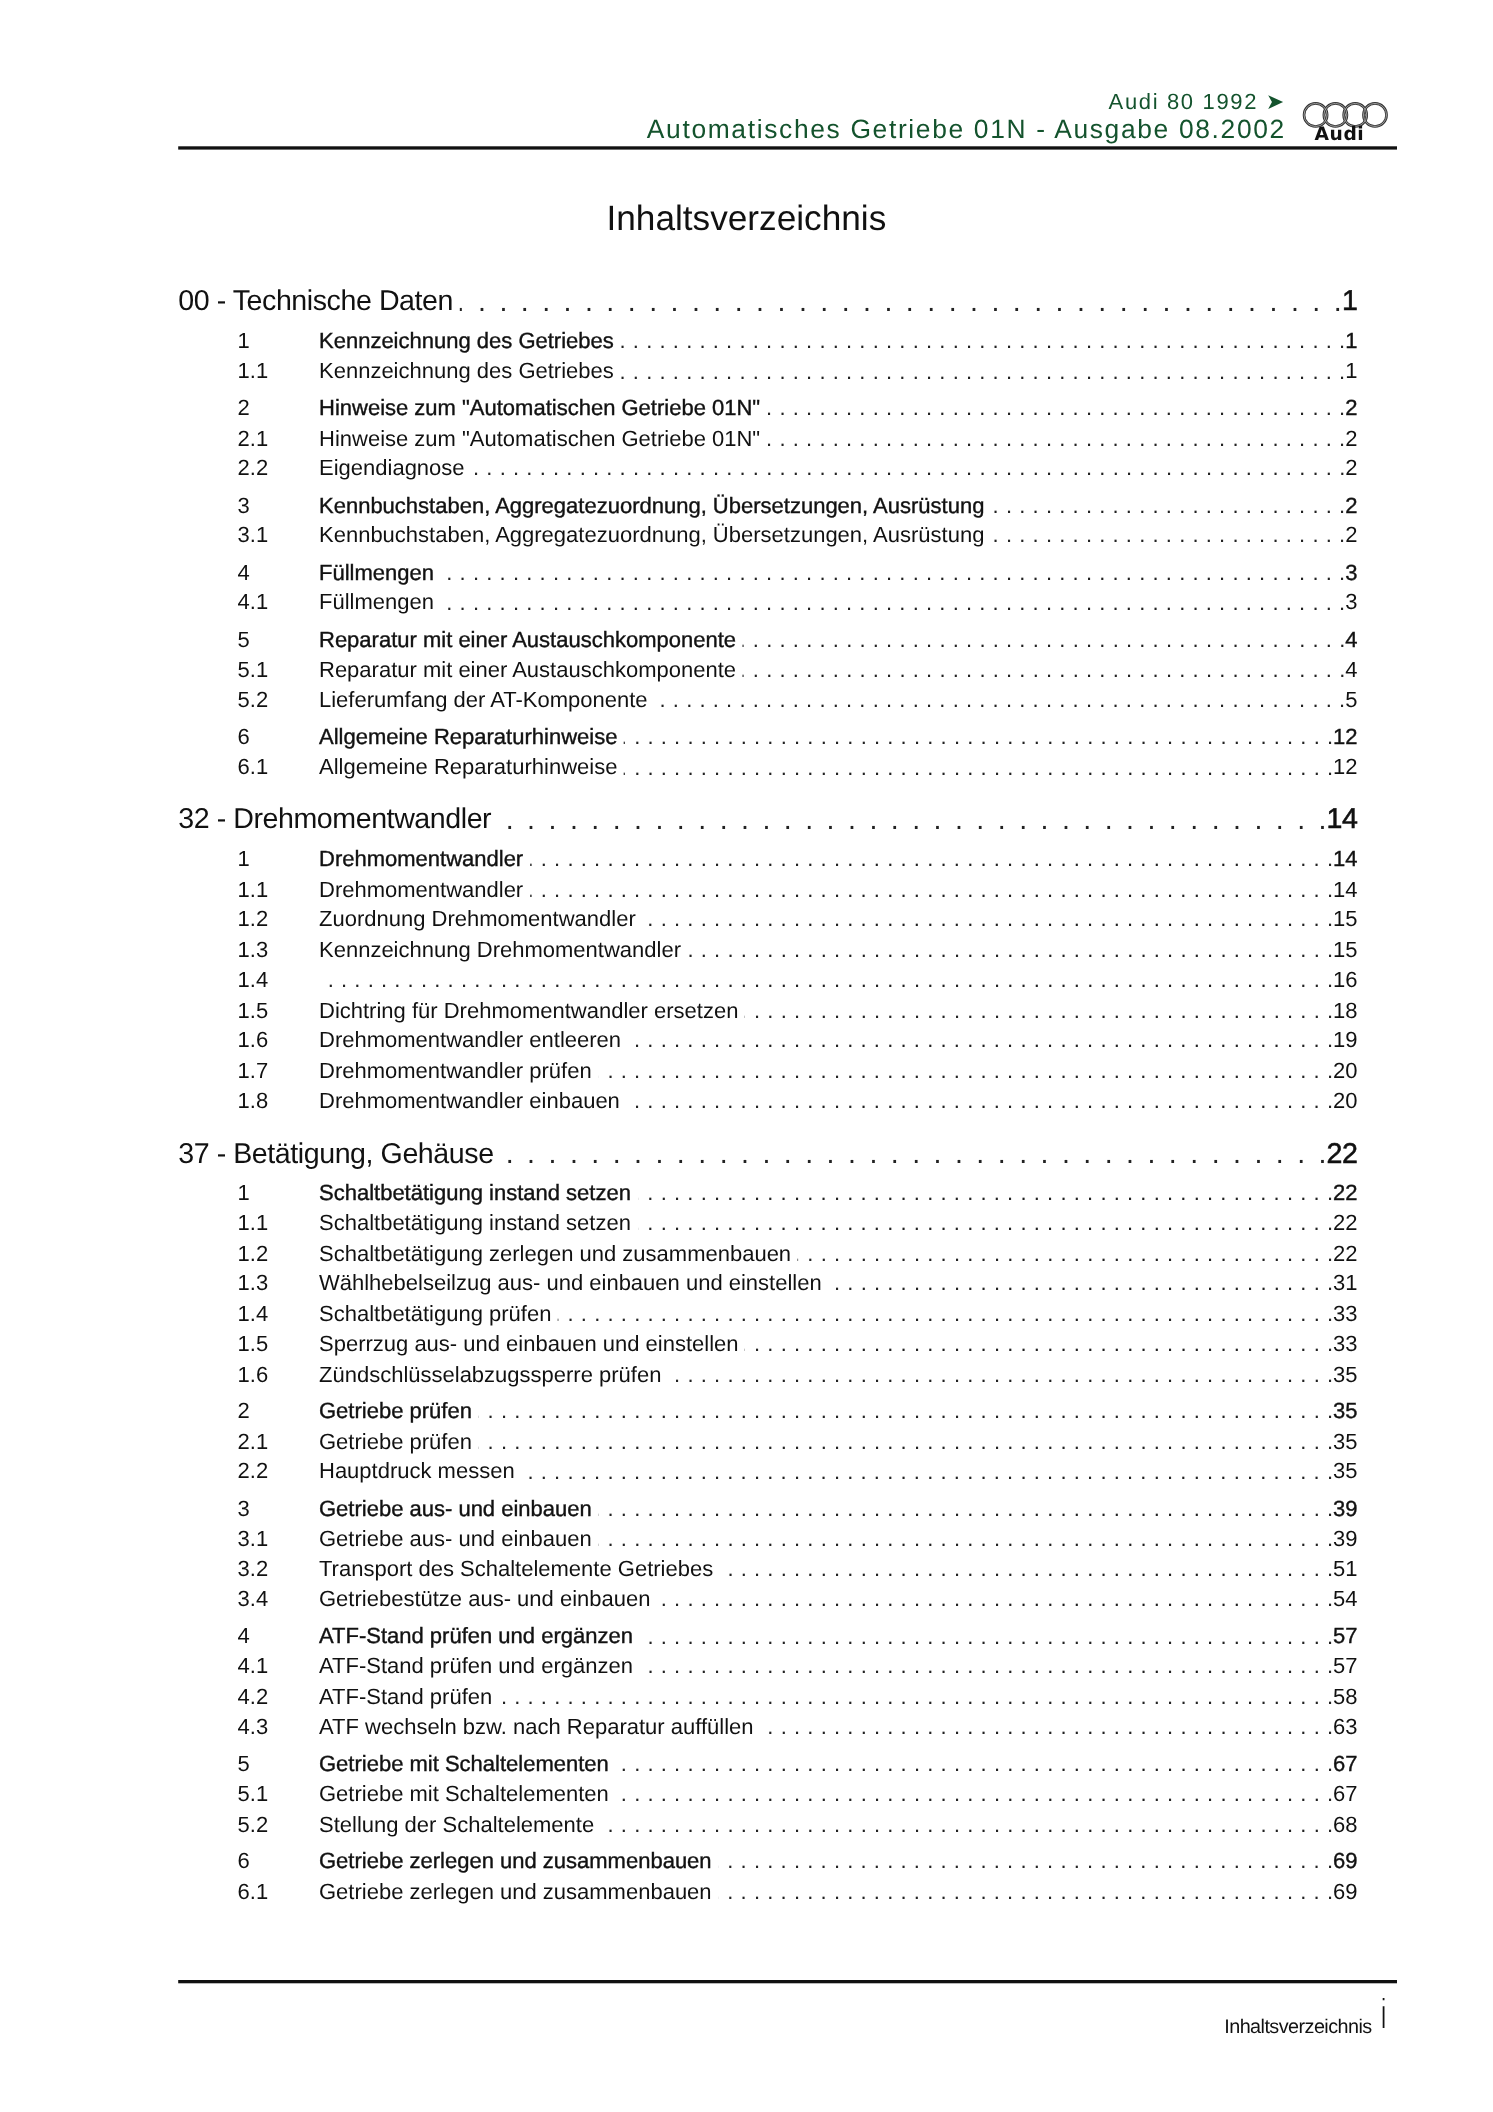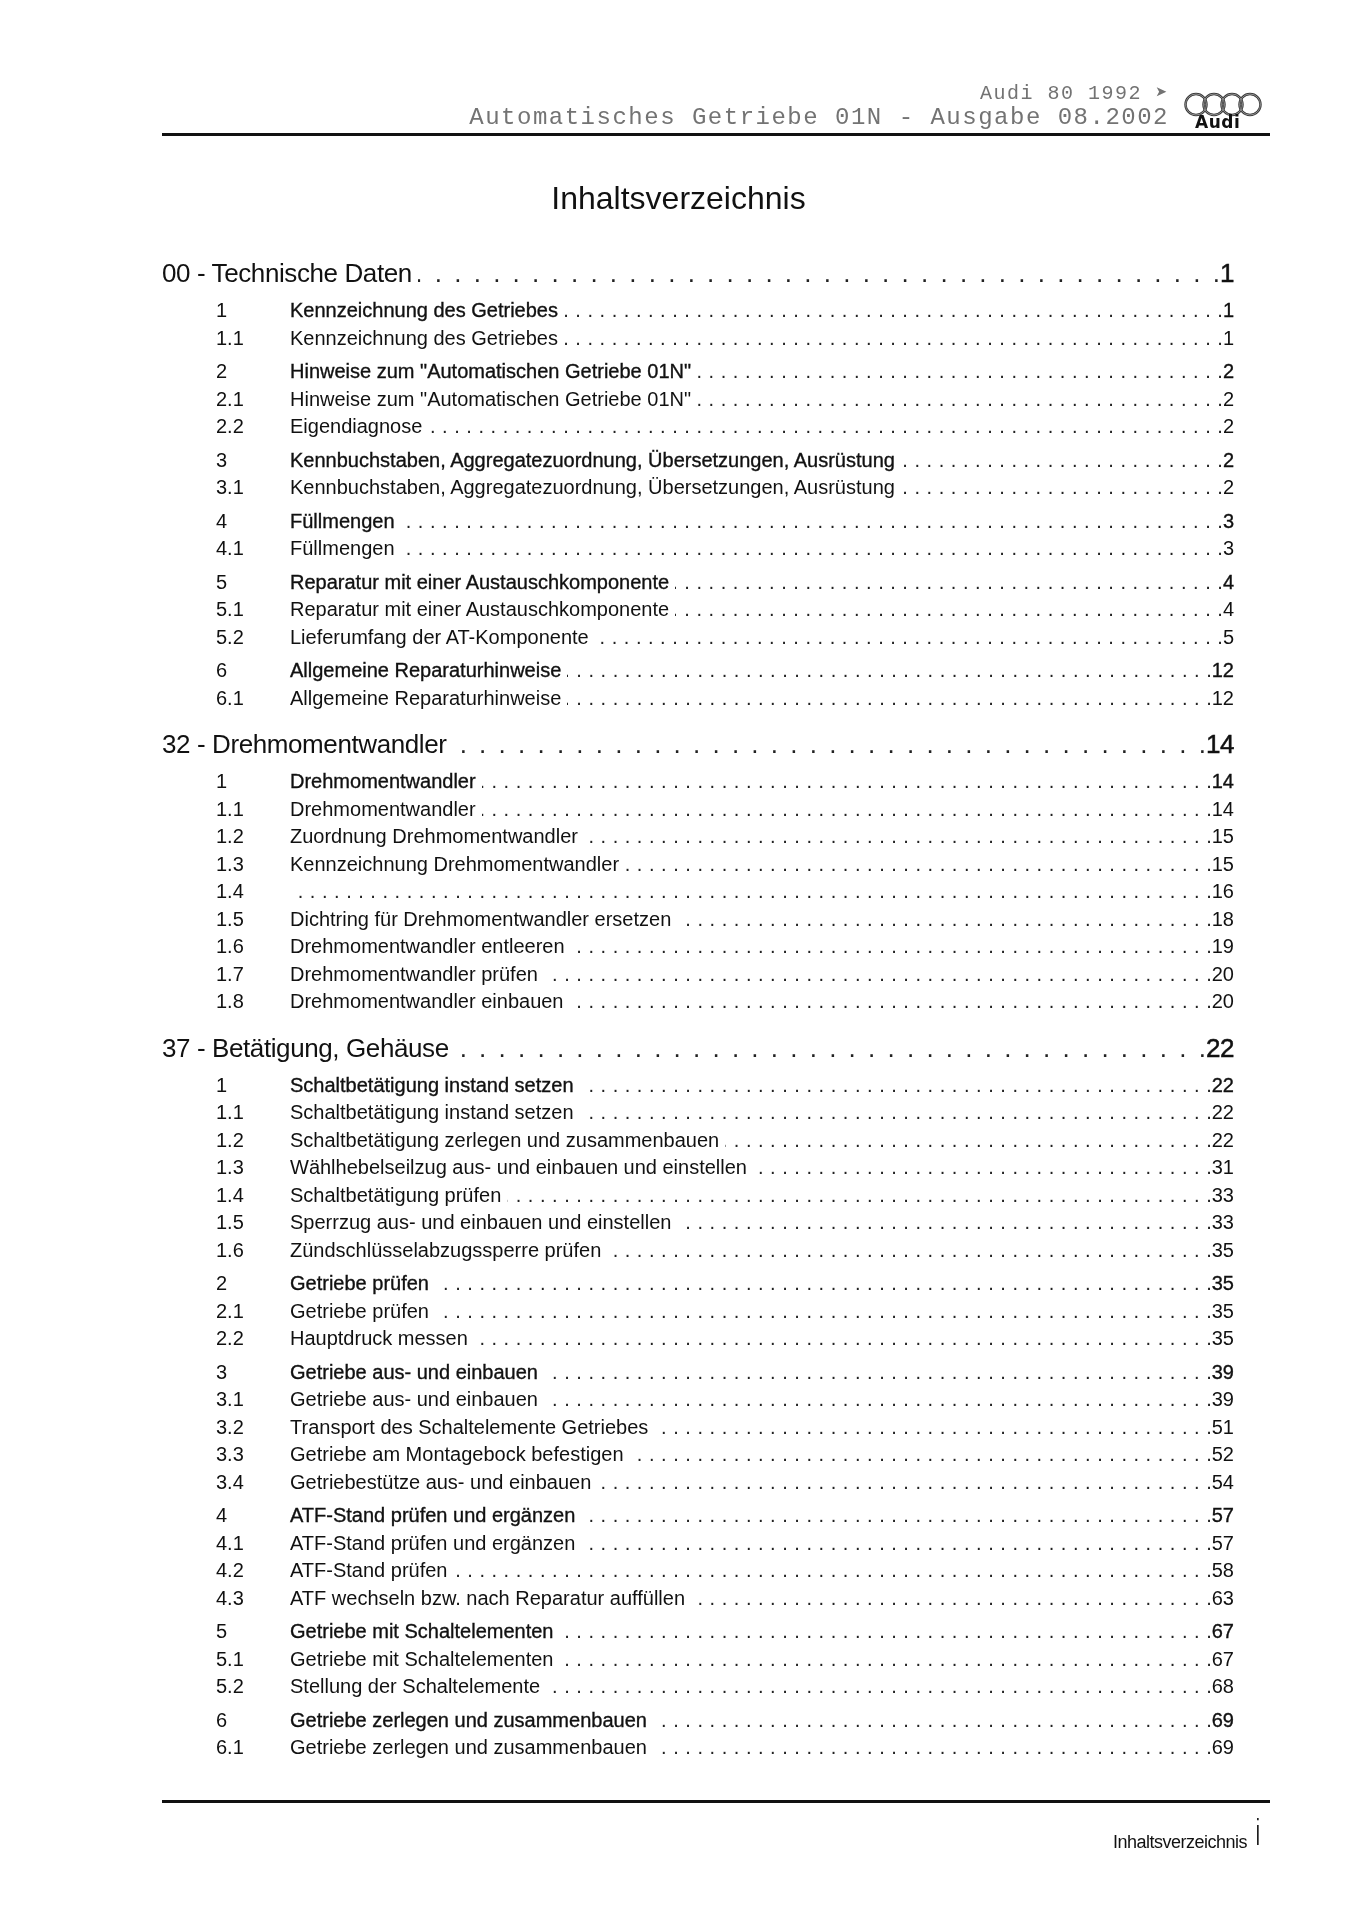--- a/index.html
+++ b/index.html
@@ -2,21 +2,21 @@
 <html><head>
   <meta charset="utf-8">
   <style>
     html, body { margin: 0; padding: 0; background: #ffffff; }
     body {
       width: 1357px; height: 1920px; position: relative; overflow: hidden;
       font-family: "Liberation Sans", sans-serif; color: #111;
     }
     .header-text {
       position: absolute; right: 188px; text-align: left;
-      font-family: Liberation Mono, monospace; color: #737373; letter-spacing: 1.5px;
+      font-family: Liberation Sans, sans-serif; color: #14532d; letter-spacing: 1.5px;
     }
     #hdr-model { top: 80px; font-size: 20px; }
     #hdr-sub { top: 104px; font-size: 24px; }
     .rule { position: absolute; left: 162px; width: 1108px; height: 3px; background: #111; }
     #rule-top { top: 133px; }
     #rule-bottom { top: 1800px; }
     .logo { position: absolute; left: 1183px; top: 78px; width: 82px; height: 55px; }
     .logo-word {
       position: absolute; left: 1195px; top: 112px; font-weight: bold; font-size: 17px;
       font-family: "DejaVu Sans", sans-serif; letter-spacing: 0.5px;
@@ -298,26 +298,20 @@
       <span class="leader"></span>
       <span class="pg">39</span>
     </div>
     <div class="row">
       <span class="num">3.2</span>
       <span class="lbl">Transport des Schaltelemente Getriebes</span>
       <span class="leader"></span>
       <span class="pg">51</span>
     </div>
     <div class="row">
-      <span class="num">3.3</span>
-      <span class="lbl">Getriebe am Montagebock befestigen</span>
-      <span class="leader"></span>
-      <span class="pg">52</span>
-    </div>
-    <div class="row">
       <span class="num">3.4</span>
       <span class="lbl">Getriebestütze aus- und einbauen</span>
       <span class="leader"></span>
       <span class="pg">54</span>
     </div>
     <div class="row chap">
       <span class="num">4</span>
       <span class="lbl">ATF-Stand prüfen und ergänzen</span>
       <span class="leader"></span>
       <span class="pg">57</span>

